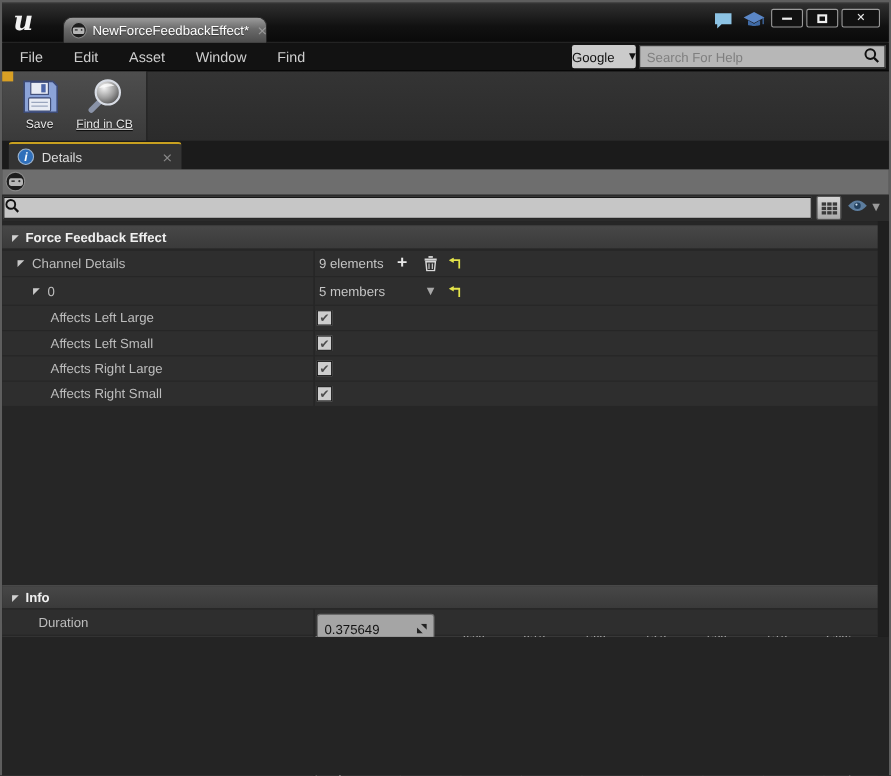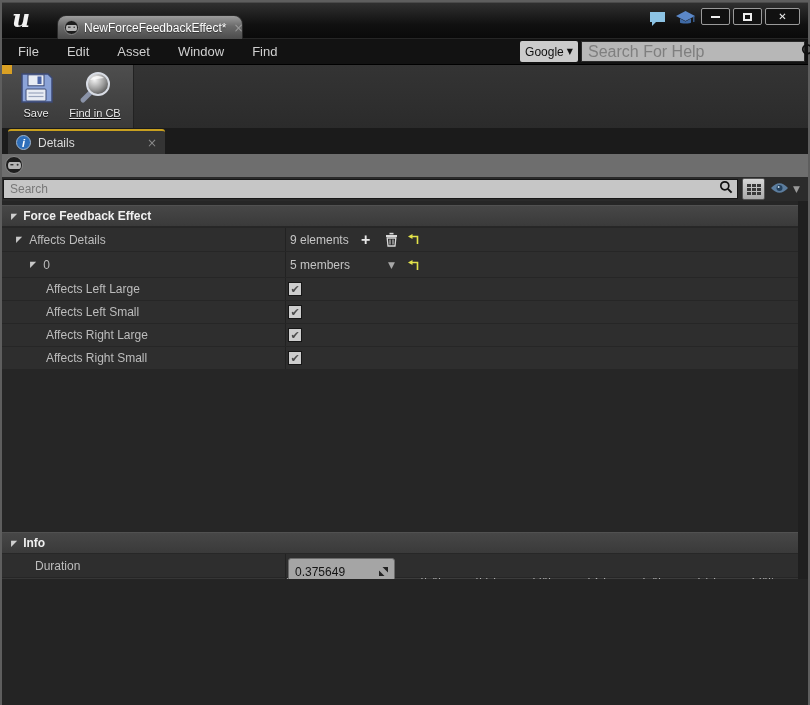--- a/index.html
+++ b/index.html
@@ -31,26 +31,26 @@
   .max-box { width:9px; height:8px; border:2px solid #eee; }
 
   
   #menubar { position:absolute; left:0; top:37px; width:806px; height:26px; background:#121212;
              display:flex; align-items:center; color:#cfcfcf; font-size:13px;
              border-bottom:1px solid #000; }
   .menu-item { padding:0 14px; }
   .menu-item:first-child { padding-left:16px; }
   #google-btn { position:absolute; left:518px; top:2px; width:58px; height:21px; background:#cbcbcb;
                 border-radius:2px; color:#111; font-size:12px; display:flex; align-items:center;
-                justify-content:center; gap:3px; }
+                justify-content:space-between; gap:3px; }
   #google-btn .caret { font-size:8px; color:#111; }
   #help-search { position:absolute; left:579px; top:2px; width:224px; height:21px; background:#b7b7b7;
                  border:1px solid #2a2a2a; display:flex; align-items:center; }
   #help-search input { flex:1; height:100%; background:transparent; border:none; outline:none;
-                       font-size:16px; color:#404040; padding:0 6px; font-family:inherit; }
+                       font-size:12px; color:#404040; padding:0 6px; font-family:inherit; }
   #help-search input::placeholder { color:#7f7f7f; }
 
   
   #toolbar { position:absolute; left:0; top:63px; width:806px; height:63px;
              background:linear-gradient(#343434,#2b2b2b); }
   #toolbar-block { position:absolute; left:0; top:0; width:132px; height:63px;
                    background:linear-gradient(#4e4e4e,#3a3a3a); border-right:1px solid #222; }
   #toolbar-wedge { position:absolute; left:0; top:0; width:10px; height:9px; background:#d9a024; }
   .tool-btn { position:absolute; top:3px; width:58px; height:57px; display:flex; flex-direction:column;
               align-items:center; justify-content:flex-start; color:#e8e8e8; font-size:11px; }
@@ -249,21 +249,20 @@
       <svg width="13" height="9" viewBox="0 0 13 9">
           <path d="M2 1 h9 a2 3.5 0 0 1 0 7 h-9 a2 3.5 0 0 1 0-7 z" fill="#b5b5b5"></path>
           <rect x="2.4" y="3" width="3" height="1.4" fill="#333"></rect>
           <circle cx="9.6" cy="3.7" r="1" fill="#333"></circle>
         </svg>
     </span>
   </div>
 
   <div id="search-row">
     <div id="prop-search">
-      <input type="text" placeholder="Search" style="">
       <span style="padding-right:4px;">
         <svg width="14" height="14" viewBox="0 0 14 14">
             <circle cx="5.8" cy="5.8" r="4" fill="none" stroke="#111" stroke-width="1.7"></circle>
             <line x1="8.9" y1="8.9" x2="12.6" y2="12.6" stroke="#111" stroke-width="2"></line>
           </svg>
       </span>
     </div>
     <div id="grid-btn">
       <span class="grid-glyph">
           <i></i>
@@ -292,21 +291,21 @@
   <div id="details">
 
     <div class="cat-header" style="top:4px;">
       <span class="arrow glyph">◤</span>
       <span>Force Feedback Effect</span>
     </div>
 
     <div class="prow" style="top:27px; height:24px;">
       <span class="lbl" style="left:14px; gap:7px;">
         <span class="row-arrow glyph">◤</span>
-        <span>Affects Details</span>
+        <span>Channel Details</span>
       </span>
       <span class="valtext">9 elements</span>
       <span class="abs plus-glyph" style="left:359px; top:4px;">+</span>
       <span class="abs" style="left:383px; top:4px;">
         <svg width="13" height="15" viewBox="0 0 13 15">
             <rect x="1" y="3" width="11" height="2" fill="#d8d8d8"></rect>
             <rect x="4.5" y="0.8" width="4" height="1.6" fill="#d8d8d8"></rect>
             <path d="M2.2 6 h8.6 l-0.8 8 h-7 z" fill="none" stroke="#d8d8d8" stroke-width="1.3"></path>
             <line x1="5" y1="7.5" x2="5" y2="12.5" stroke="#d8d8d8" stroke-width="1"></line>
             <line x1="8" y1="7.5" x2="8" y2="12.5" stroke="#d8d8d8" stroke-width="1"></line>

